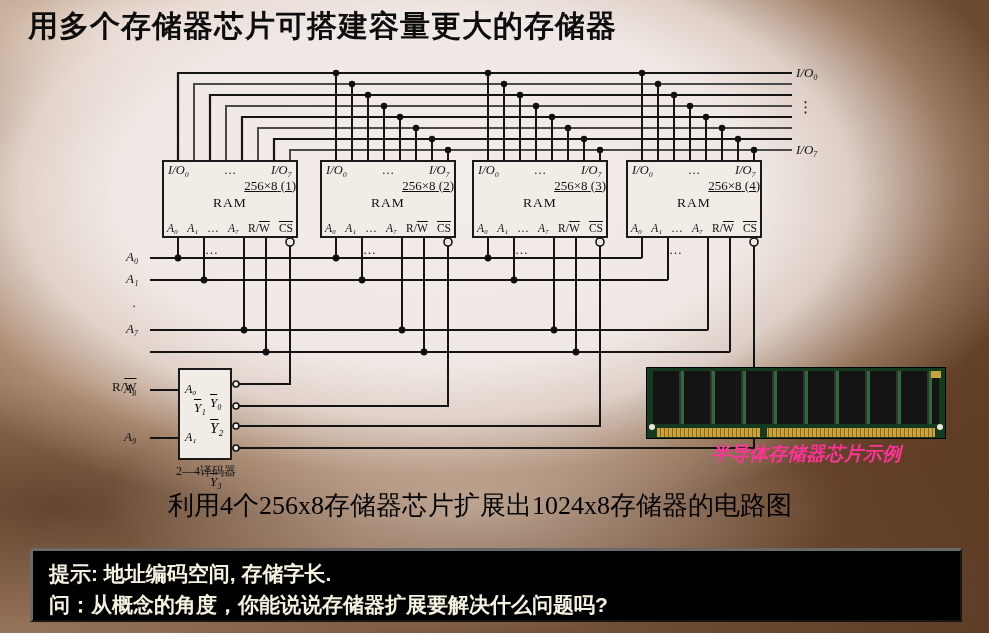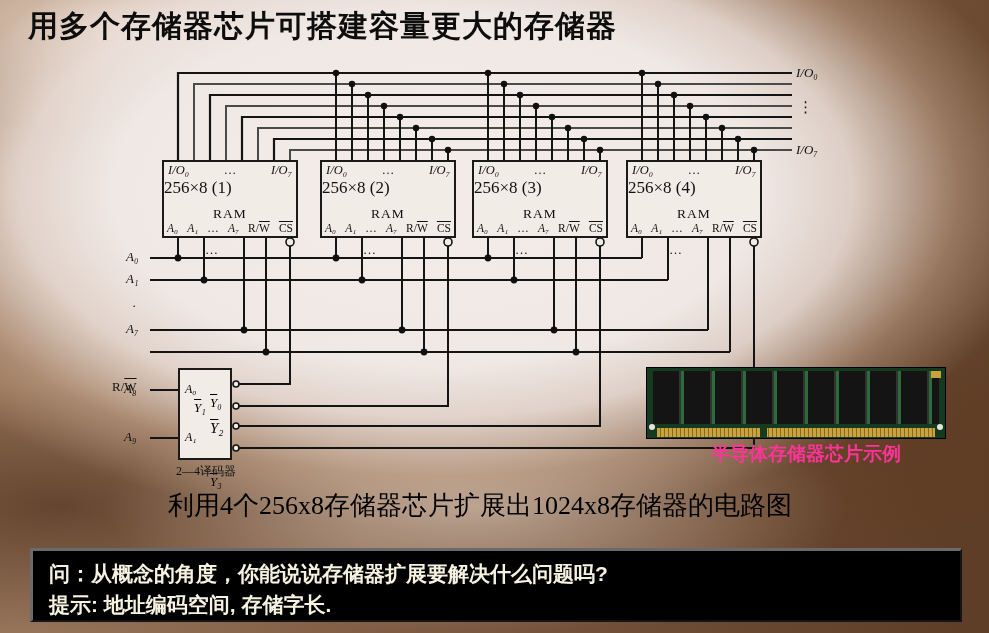--- a/index.html
+++ b/index.html
@@ -22,22 +22,22 @@
     font-family:"Liberation Serif", serif;
     margin-left:20px;
   }
   svg.wires{left:0; top:0; z-index:1;}
   .chip{
     top:160px; width:136px; height:78px; box-sizing:border-box;
     border:2px solid #1a1a1a; background:#f2ece7; z-index:2;
     font-size:12px; color:#111; line-height:1;
   }
   .c-top{display:flex; justify-content:space-between; padding:2px 4px 0 4px; font-size:12.5px;}
-  .c-mid{text-align:left; margin-top:2px; font-size:17px;}
-  .c-mid2{text-align:center; margin-top:11px; font-size:13.5px; letter-spacing:1px;}
+  .c-mid{text-align:right; margin-top:2px; font-size:13px;text-decoration:underline;}
+  .c-mid2{text-align:center; margin-top:4px; font-size:13.5px; letter-spacing:1px;}
   .c-pins{position:absolute; left:3px; right:3px; bottom:2px; display:flex; justify-content:space-between; align-items:baseline; font-size:11.5px;}
   .it{font-style:italic;}
   .ovl{text-decoration:overline;}
   .siglabel{font-size:13px; font-style:italic; color:#111; z-index:3; line-height:1;}
   .up{font-style:normal;margin-top:36px;}
   .decoder{
     left:178px; top:368px; width:54px; height:92px; box-sizing:border-box;
     border:2px solid #1a1a1a; background:#f2ece7; z-index:2; font-size:12px;
   }
   .dec-label{left:146px; top:463px; width:120px; text-align:center; font-size:12px; font-weight:normal; color:#111; z-index:3;}
@@ -247,22 +247,22 @@
   <div class="abs dec-label">2—4译码器</div>
 
   <div class="abs photo">
     <div class="chips"></div>
     <div class="gold"></div>
     <div class="notch"></div>
     <div class="hole1"></div>
     <div class="hole2"></div>
     <div class="comp"></div>
   </div>
-  <div class="abs photo-caption" id="photo-caption" style="color: rgb(255, 51, 153);">半导体存储器芯片示例</div>
+  <div class="abs photo-caption" id="photo-caption" style="color: rgb(255, 51, 153); font-style: italic;">半导体存储器芯片示例</div>
 
   <div class="abs caption">利用4个256x8存储器芯片扩展出1024x8存储器的电路图</div>
 
   <div class="abs qbox" id="qbox" style="color: rgb(245, 242, 224); background-color: rgb(0, 0, 0);">
+    <div>提示: 地址编码空间, 存储字长.</div>
     <div>问：从概念的角度，你能说说存储器扩展要解决什么问题吗?</div>
-    <div>提示: 地址编码空间, 存储字长.</div>
   </div>
 
 </div>
 
 </body></html>

